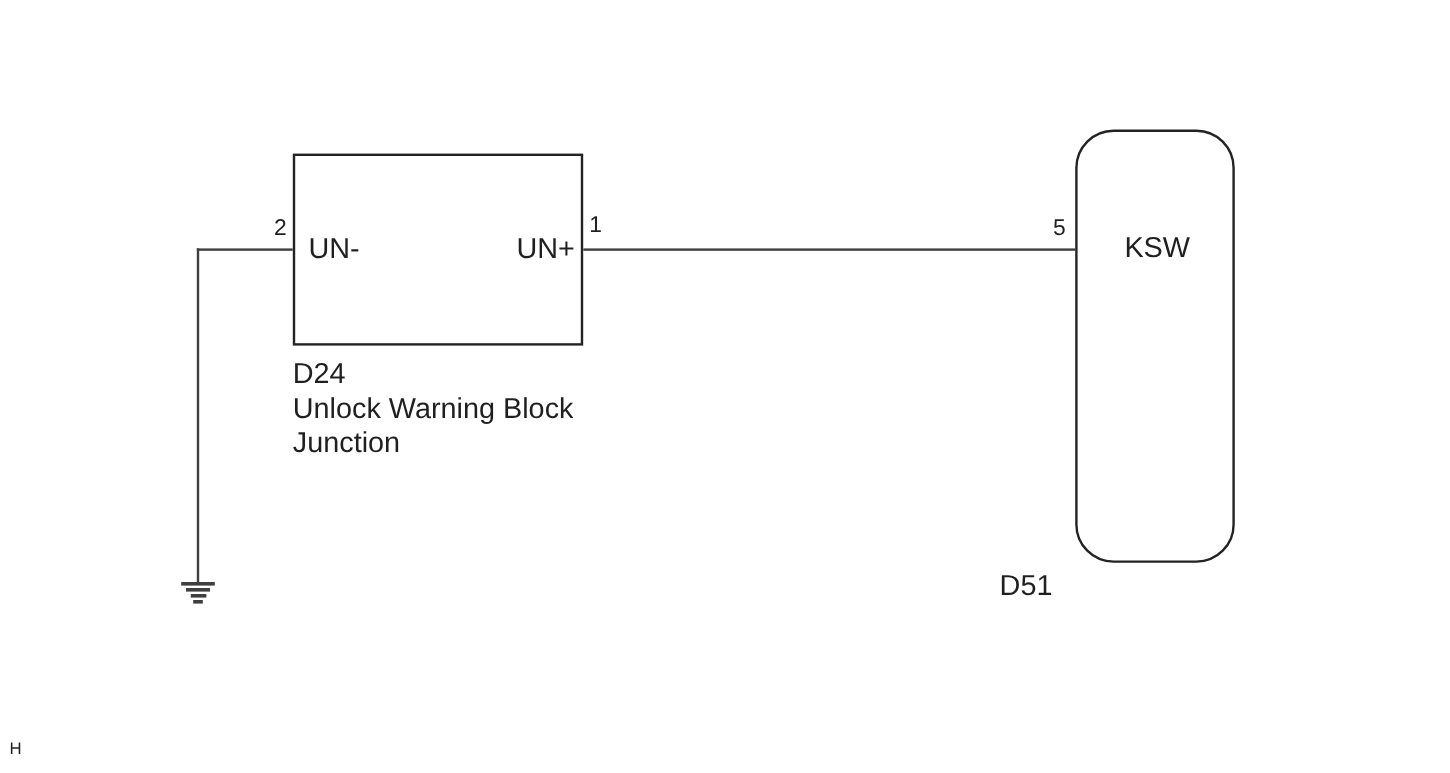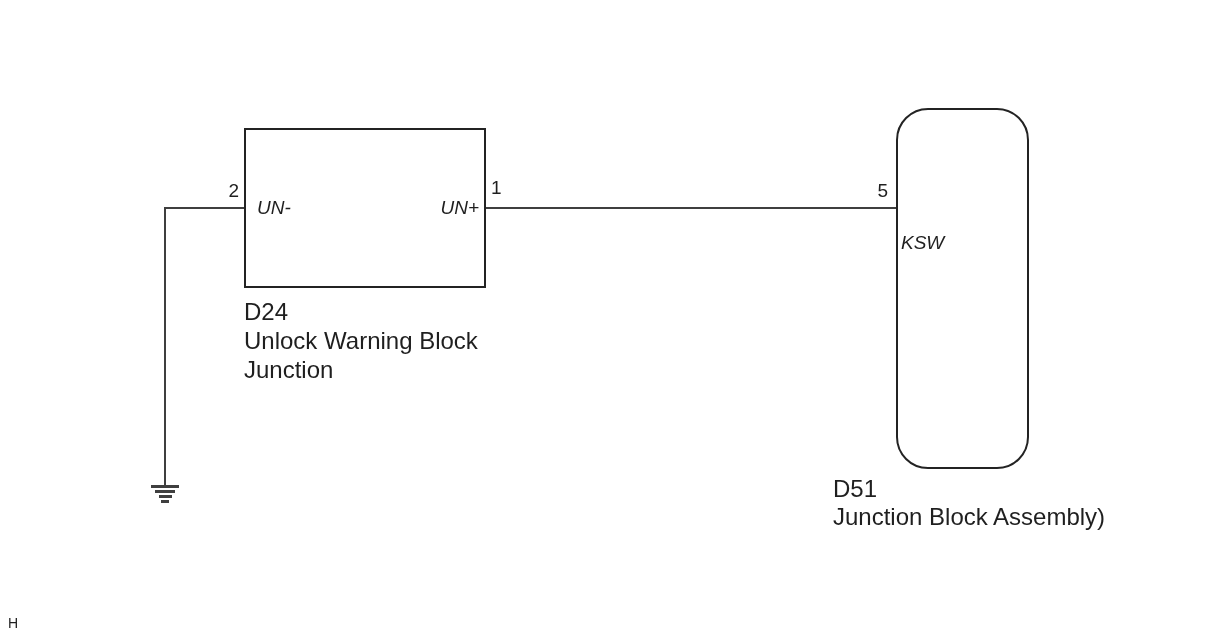--- a/index.html
+++ b/index.html
@@ -45,34 +45,33 @@
   }
   .ground .bar { background: var(--line, #3f3f3f); height: 3px; }
   .ground .b1 { width: 28px; }
   .ground .b2 { width: 20px; }
   .ground .b3 { width: 13px; }
   .ground .b4 { width: 8px; }
 
   
   .pin-label {
     position: absolute;
-    font-size: 19px;
+    font-size: 24px;
     line-height: 22px;
     white-space: nowrap;
-    font-style: italic;
   }
   .pin-number {
     position: absolute;
     font-size: 19px;
     line-height: 22px;
     white-space: nowrap;
   }
   .lbl-un-minus { left: 257px; top: 197px; }
   .lbl-un-plus  { left: 390px; top: 197px; width: 89px; text-align: right; }
-  .lbl-ksw      { left: 901px; top: 196px; margin-top: 36px; }
+  .lbl-ksw      { left: 937px; top: 196px; }
   .num-2 { left: 209px; top: 180px; width: 30px; text-align: right; }
   .num-1 { left: 491px; top: 177px; }
   .num-5 { left: 858px; top: 180px; width: 30px; text-align: right; }
 
   .caption {
     position: absolute;
     font-size: 24px;
     line-height: 28px;
     white-space: nowrap;
   }
@@ -112,18 +111,17 @@
     <div>D24</div>
     <div>Unlock Warning Block</div>
     <div>Junction</div>
   </div>
 
   <div class="comp-box d51-box"></div>
   <div class="pin-number num-5">5</div>
   <div class="pin-label lbl-ksw">KSW</div>
   <div class="caption caption-d51">
     <div>D51</div>
-    <div>Junction Block Assembly)</div>
   </div>
 
   <div class="page-marker">H</div>
 
 </div>
 
 </body></html>

